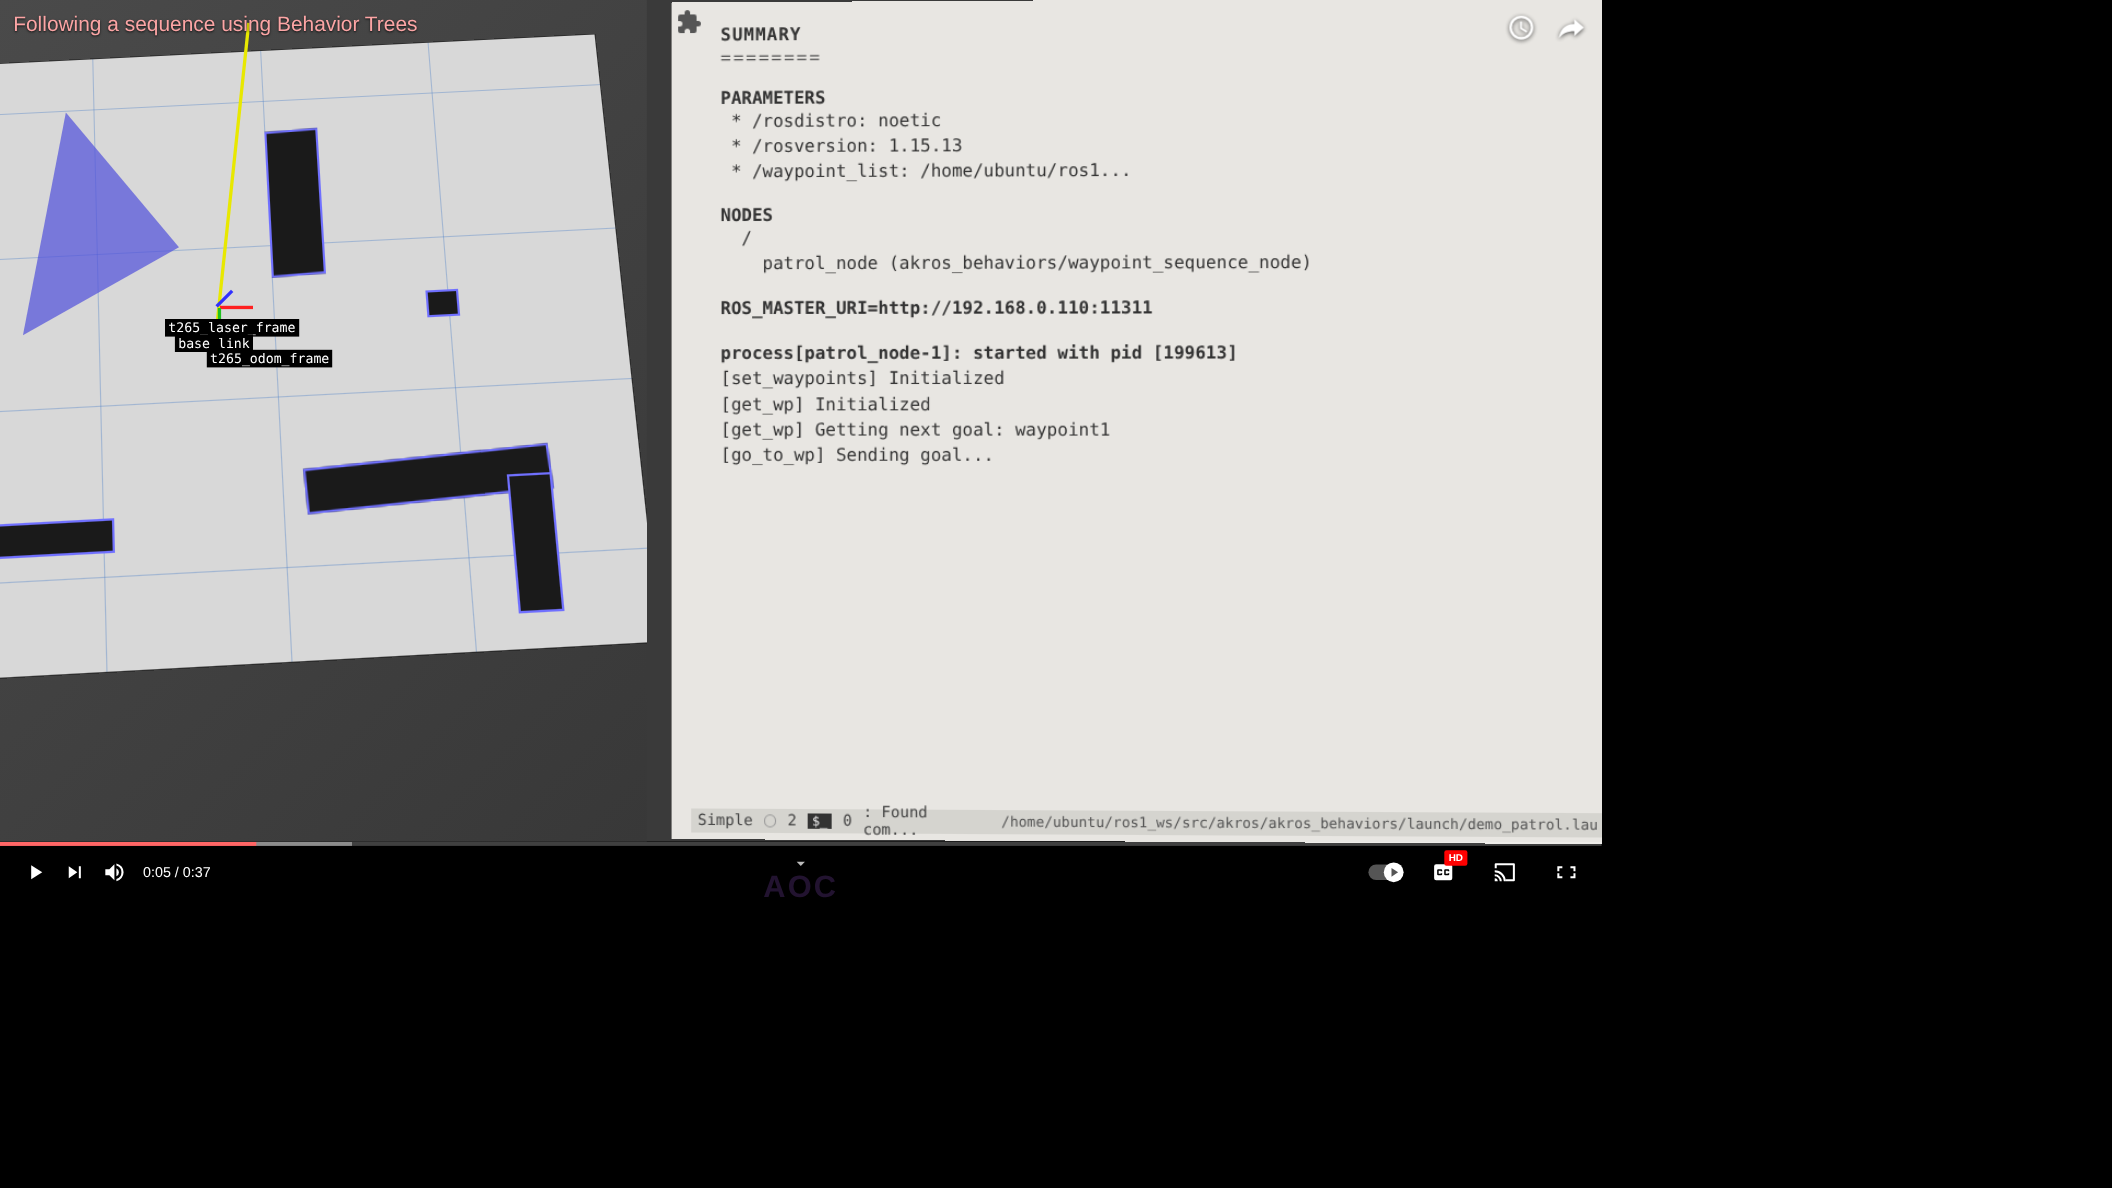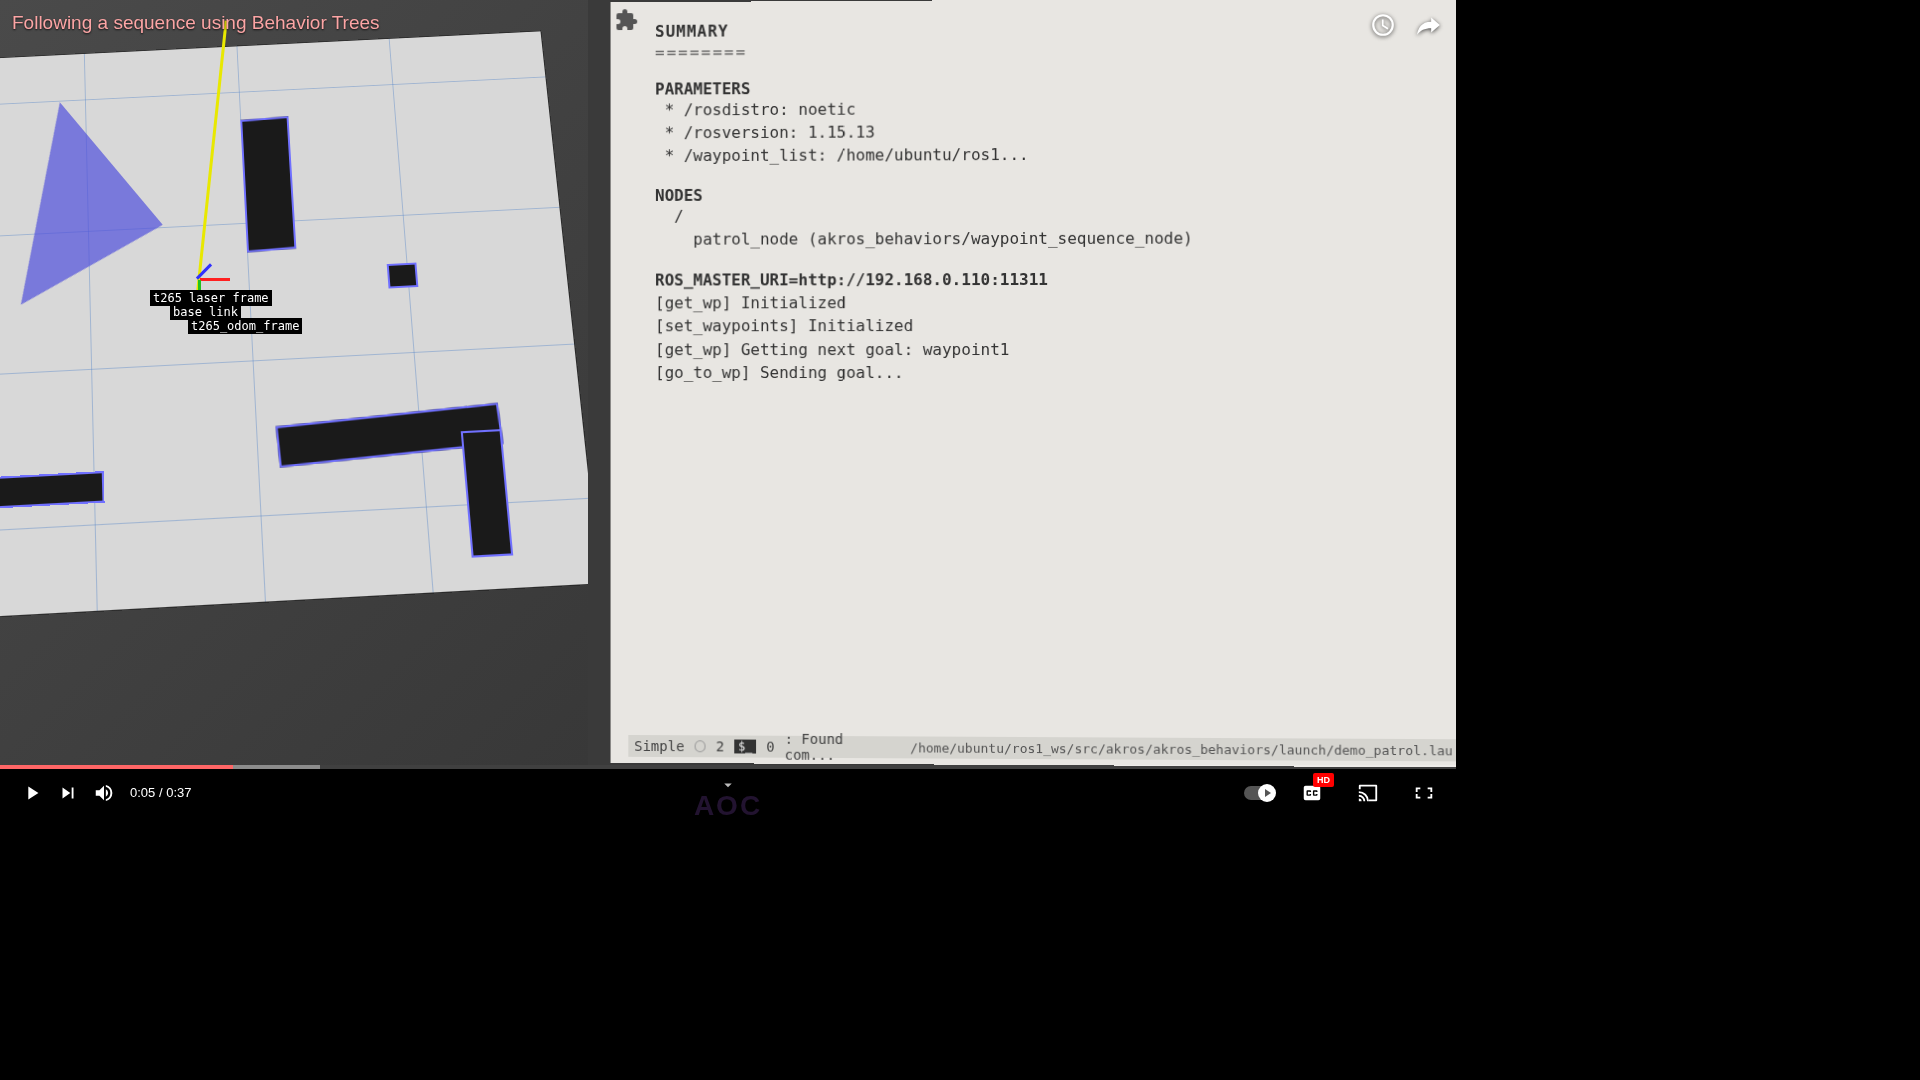--- a/index.html
+++ b/index.html
@@ -80,21 +80,21 @@
 
 .frame-label {
   position: absolute;
   background: #000;
   color: #fff;
   font-size: 12px;
   padding: 1px 3px;
   font-family: monospace;
 }
 .fl1 { top: 290px; left: 150px; }
-.fl2 { top: 304px; left: 170px; }
+.fl2 { top: 304px; left: 159px; }
 .fl3 { top: 318px; left: 188px; }
 
 
 .terminal-panel {
   flex: 1;
   background: #e8e6e2;
   position: relative;
   padding: 20px 10px 10px 45px;
   font-family: 'DejaVu Sans Mono', monospace;
   transform: perspective(1200px) rotateY(-1deg);
@@ -244,22 +244,23 @@
     <div class="term-line"> * /rosdistro: noetic</div>
     <div class="term-line"> * /rosversion: 1.15.13</div>
     <div class="term-line"> * /waypoint_list: /home/ubuntu/ros1...</div>
 
     <div class="term-section">NODES</div>
     <div class="term-line">  /</div>
     <div class="term-line">    patrol_node (akros_behaviors/waypoint_sequence_node)</div>
 
     <div class="term-line term-bold" style="margin-top:18px">ROS_MASTER_URI=http://192.168.0.110:11311</div>
 
+    <div class="term-line term-bold" style="margin-top:18px">process[patrol_node-1]: started with pid [199613]</div>
+    <div class="term-line">[set_waypoints] Initialized</div>
     <div class="term-line">[get_wp] Initialized</div>
-    <div class="term-line">[set_waypoints] Initialized</div>
     <div class="term-line">[get_wp] Getting next goal: waypoint1</div>
     <div class="term-line">[go_to_wp] Sending goal...</div>
 
     <div class="status-bar">
       <span>Simple</span>
       <span style="width:12px;height:12px;border:1px solid #999;border-radius:50%;display:inline-block"></span>
       <span>2</span>
       <span class="status-chip">$_</span>
       <span>0</span>
       <span>: Found com...</span>

